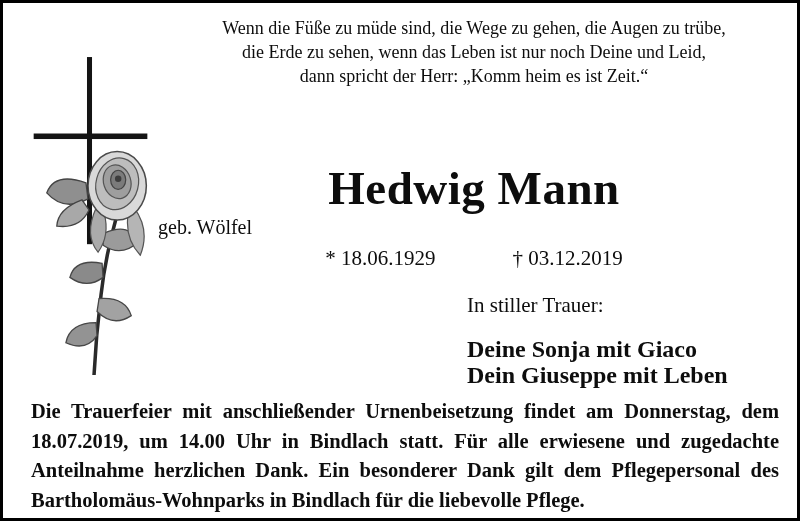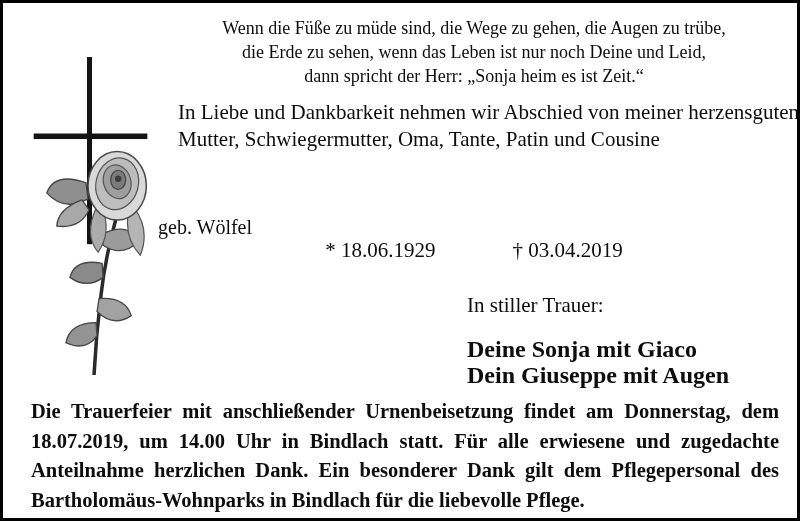--- a/index.html
+++ b/index.html
@@ -55,21 +55,21 @@
     position: absolute;
     left: 155px;
     top: 213px;
     width: 632px;
     text-align: left;
     font-size: 20px;
   }
   .dates {
     position: absolute;
     left: 155px;
-    top: 235px;
+    top: 243px;
     width: 632px;
     display: flex;
     justify-content: center;
     gap: 77px;
     font-size: 21px;
   }
   .mourning {
     position: absolute;
     left: 464px;
     top: 289px;
@@ -118,37 +118,34 @@
       <ellipse cx="93" cy="134" rx="21" ry="26" fill="#bdbdbd" stroke="#555555" stroke-width="1.2" transform="rotate(15 93 134)"></ellipse>
       <ellipse cx="93" cy="132" rx="13.5" ry="17" fill="#9e9e9e" stroke="#555555" stroke-width="1.2" transform="rotate(-18 93 132)"></ellipse>
       <ellipse cx="94" cy="130" rx="7.5" ry="9.5" fill="#7b7b7b" stroke="#444444" stroke-width="1.2"></ellipse>
       <circle cx="94" cy="129" r="3.2" fill="#3d3d3d"></circle>
     </g>
   </svg>
 
   <div class="epigraph">
     <div>Wenn die Füße zu müde sind, die Wege zu gehen, die Augen zu trübe,</div>
     <div>die Erde zu sehen, wenn das Leben ist nur noch Deine und Leid,</div>
-    <div>dann spricht der Herr: „Sonja heim es ist Zeit.“</div>
+    <div>dann spricht der Herr: „Komm heim es ist Zeit.“</div>
   </div>
 
-  <div class="intro">
-    <div>In Liebe und Dankbarkeit nehmen wir Abschied von meiner herzensguten</div>
-    <div>Mutter, Schwiegermutter, Oma, Tante, Patin und Cousine</div>
-  </div>
 
+  <div class="name">Hedwig Mann</div>
 
   <div class="maiden">geb. Wölfel</div>
 
   <div class="dates">
     <span>* 18.06.1929</span>
-    <span>† 03.04.2019</span>
+    <span>† 03.12.2019</span>
   </div>
 
   <div class="mourning">
     <div class="m-label">In stiller Trauer:</div>
     <div class="m-bold">Deine Sonja mit Giaco</div>
-    <div class="m-bold">Dein Giuseppe mit Augen</div>
+    <div class="m-bold">Dein Giuseppe mit Leben</div>
   </div>
 
   <div class="footer">Die Trauerfeier mit anschließender Urnenbeisetzung findet am Donnerstag, dem 18.07.2019, um 14.00 Uhr in Bindlach statt. Für alle erwiesene und zugedachte Anteilnahme herzlichen Dank. Ein besonderer Dank gilt dem Pflegepersonal des Bartholomäus-Wohnparks in Bindlach für die liebevolle Pflege.</div>
 
 </div>
 
 </body></html>

